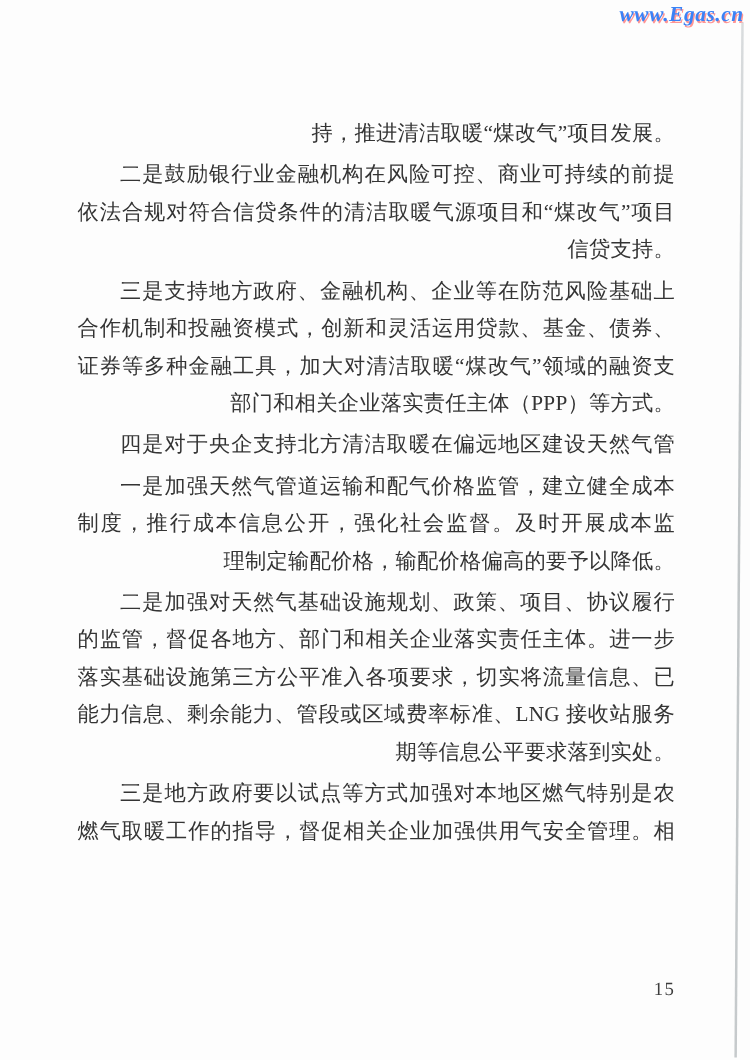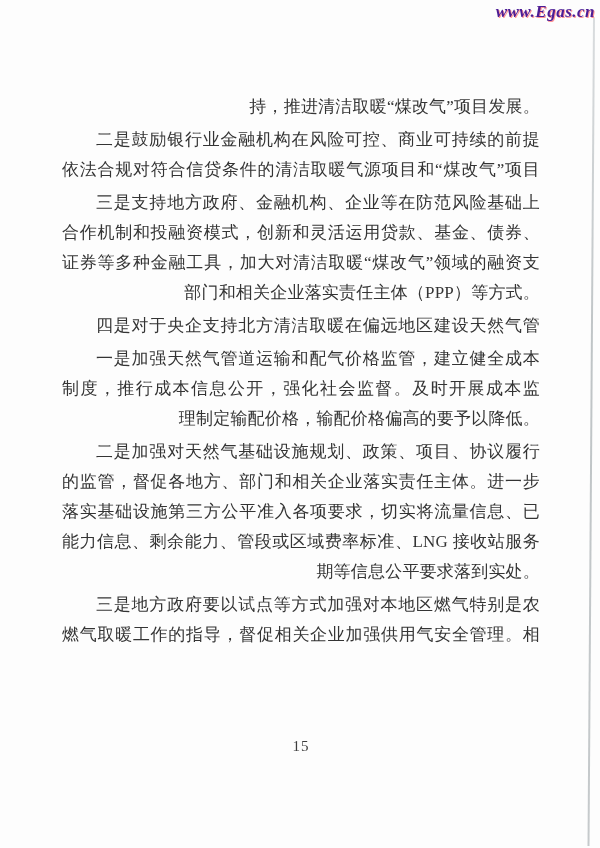--- a/index.html
+++ b/index.html
@@ -12,21 +12,21 @@
     font-family: "Liberation Serif", "DejaVu Serif", serif;
   }
   .watermark {
     position: absolute;
     top: 2px;
     right: 5px;
     font-size: 17px;
     font-weight: bold;
     font-style: italic;
     letter-spacing: 0.5px;
-    color: #4c1d95;
+    color: #3b82f6;
     text-shadow: 1px 1px 0 rgba(255, 130, 130, 0.85);
   }
   .scan-edge {
     position: absolute;
     left: 593px;
     top: 18px;
     width: 2px;
     height: 828px;
     background: linear-gradient(to bottom, #d9dcde 0%, #bfc4c6 40%, #c6cacc 100%);
     transform: rotate(0.38deg);
@@ -49,41 +49,42 @@
     overflow: hidden;
   }
   .line.fill {
     text-align: justify;
     text-align-last: justify;
   }
   .line.indent { text-indent: 34px; }
   .page-number {
     position: absolute;
     left: 62px;
-    top: 738px;
+    top: 784px;
     width: 478px;
-    text-align: center;
+    text-align: right;
     font-size: 15px;
     color: #3d3d3d;
     letter-spacing: 1px;
   }
 </style>
 </head>
 <body>
 
 <div class="page">
   <div class="watermark">www.Egas.cn</div>
   <div class="scan-edge"></div>
   <div class="content" id="doc">
       <div class="para">
         <div class="line">持，推进清洁取暖“煤改气”项目发展。</div>
       </div>
       <div class="para">
         <div class="line indent fill">二是鼓励银行业金融机构在风险可控、商业可持续的前提下，</div>
         <div class="line fill">依法合规对符合信贷条件的清洁取暖气源项目和“煤改气”项目给予</div>
+        <div class="line">信贷支持。</div>
       </div>
       <div class="para">
         <div class="line indent fill">三是支持地方政府、金融机构、企业等在防范风险基础上创新</div>
         <div class="line fill">合作机制和投融资模式，创新和灵活运用贷款、基金、债券、租赁、</div>
         <div class="line fill">证券等多种金融工具，加大对清洁取暖“煤改气”领域的融资支持。</div>
         <div class="line">部门和相关企业落实责任主体（PPP）等方式。</div>
       </div>
       <div class="para">
         <div class="line indent fill">四是对于央企支持北方清洁取暖在偏远地区建设天然气管道</div>
       </div>

